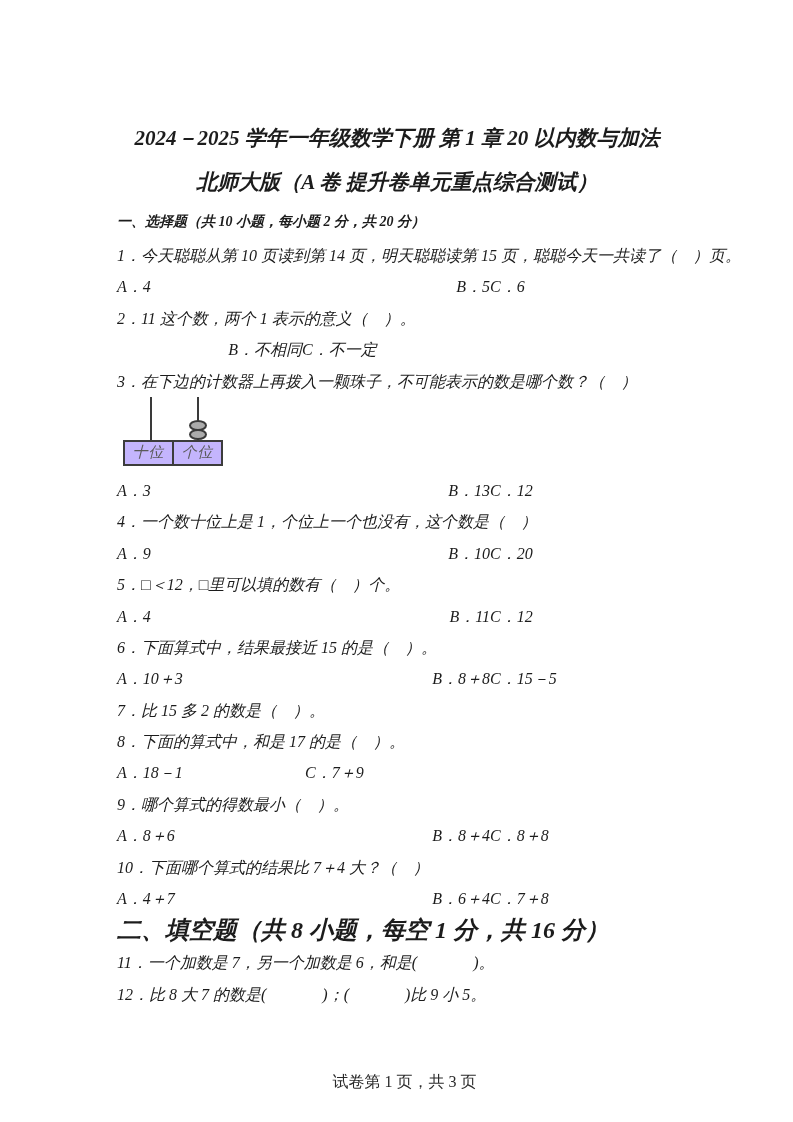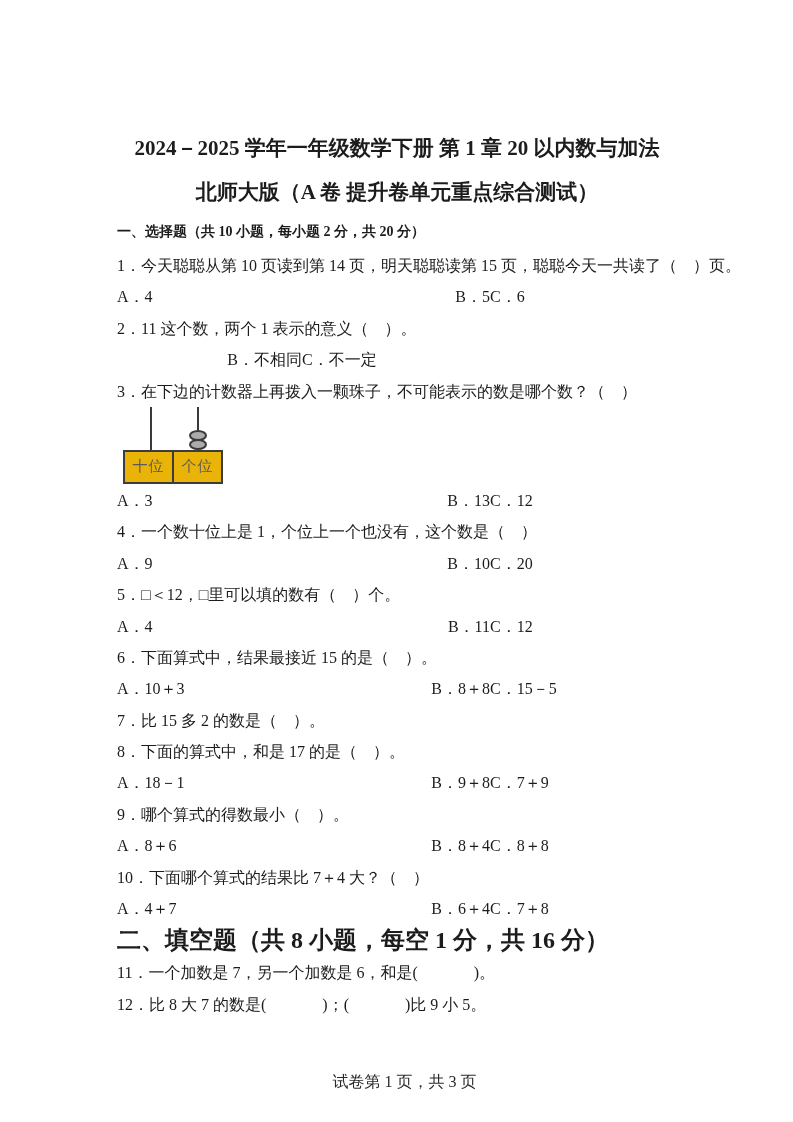--- a/index.html
+++ b/index.html
@@ -5,21 +5,21 @@
   * { margin:0; padding:0; box-sizing:border-box; }
   html,body { background:#ffffff; }
   .page {
     position:relative;
     width:793px; height:1122px;
     background:#ffffff;
     color:#1c1c1c;
     font-family:"Liberation Serif","DejaVu Serif",serif;
     overflow:hidden;
   }
-  .content { position:absolute; left:117px; top:10px; width:560px; }
+  .content { position:absolute; left:117px; top:0; width:560px;font-style:italic; }
   .title {
     margin-top:116px;
     text-align:center;
     font-weight:700;
     font-size:21px;
     line-height:44px;
     white-space:nowrap;
   }
   .sec-heading {
     font-size:14px; font-weight:700; line-height:36px; white-space:nowrap;
@@ -39,22 +39,22 @@
   .rod { position:absolute; top:0; width:2px; height:44px; background:#3a3a3a; }
   .rod-tens { left:27px; }
   .rod-ones { left:74px; }
   .bead {
     position:absolute; left:66px; width:18px; height:11px;
     background:#ababab; border:2px solid #3a3a3a; border-radius:50%;
   }
   .bead-1 { top:23px; }
   .bead-2 { top:32.5px; }
   .abacus-table {
-    position:absolute; top:43px; left:0; width:100px; height:34px;
-    border:2px solid #3c3c3c; display:flex; background:#eab308;
+    position:absolute; top:43px; left:0; width:100px; height:26px;
+    border:2px solid #3c3c3c; display:flex; background:#c4b5fd;
   }
   .abacus-cell {
     flex:1; display:flex; align-items:center; justify-content:center;
     font-size:15px; color:#5a5a5a; letter-spacing:1px;
   }
   .abacus-cell:first-child { border-right:2px solid #3c3c3c; }
   .blank { display:inline-block; width:56px; }
   .footer {
     position:absolute; left:0; top:1072px; width:793px;
     text-align:center; font-size:16px; color:#2a2a2a;padding-left:16px;
@@ -124,21 +124,20 @@
       <span class="opt-a">A．10＋3</span>
       <span class="opt-b">B．8＋8</span>
       <span class="opt-c">C．15－5</span>
     </div>
 
     <div class="line">7．比 15 多 2 的数是（　）。</div>
 
     <div class="line">8．下面的算式中，和是 17 的是（　）。</div>
     <div class="line opts">
       <span class="opt-a">A．18－1</span>
-      <span class="opt-b">B．9＋8</span>
       <span class="opt-c">C．7＋9</span>
     </div>
 
     <div class="line">9．哪个算式的得数最小（　）。</div>
     <div class="line opts">
       <span class="opt-a">A．8＋6</span>
       <span class="opt-b">B．8＋4</span>
       <span class="opt-c">C．8＋8</span>
     </div>
 

